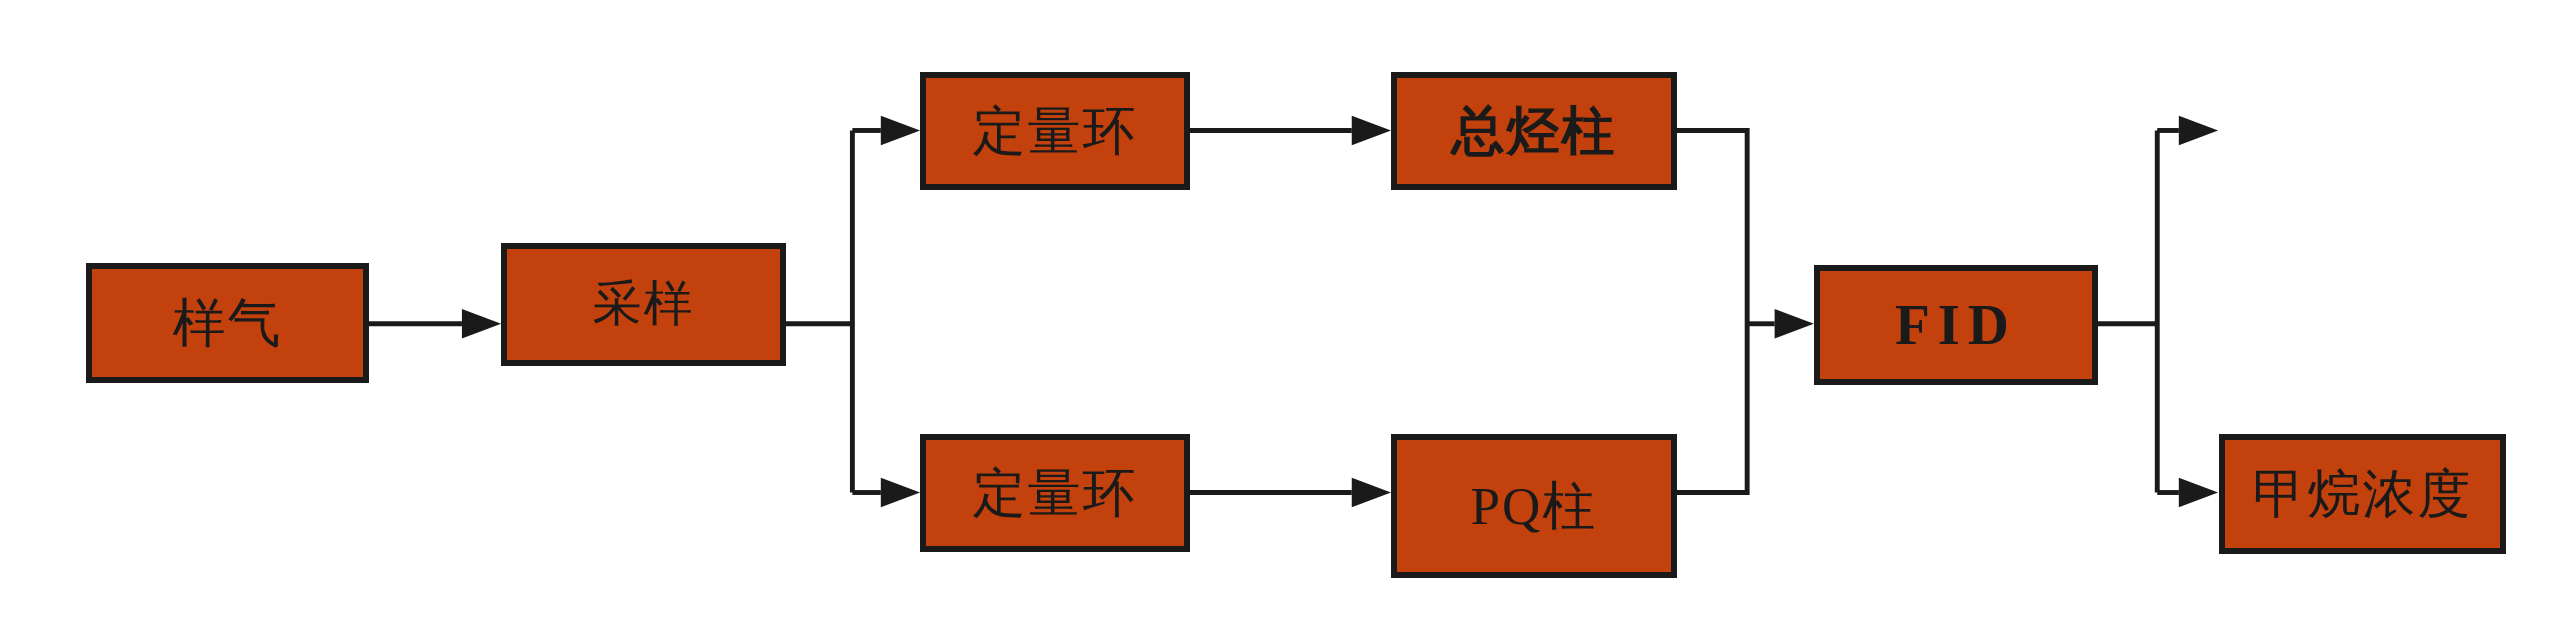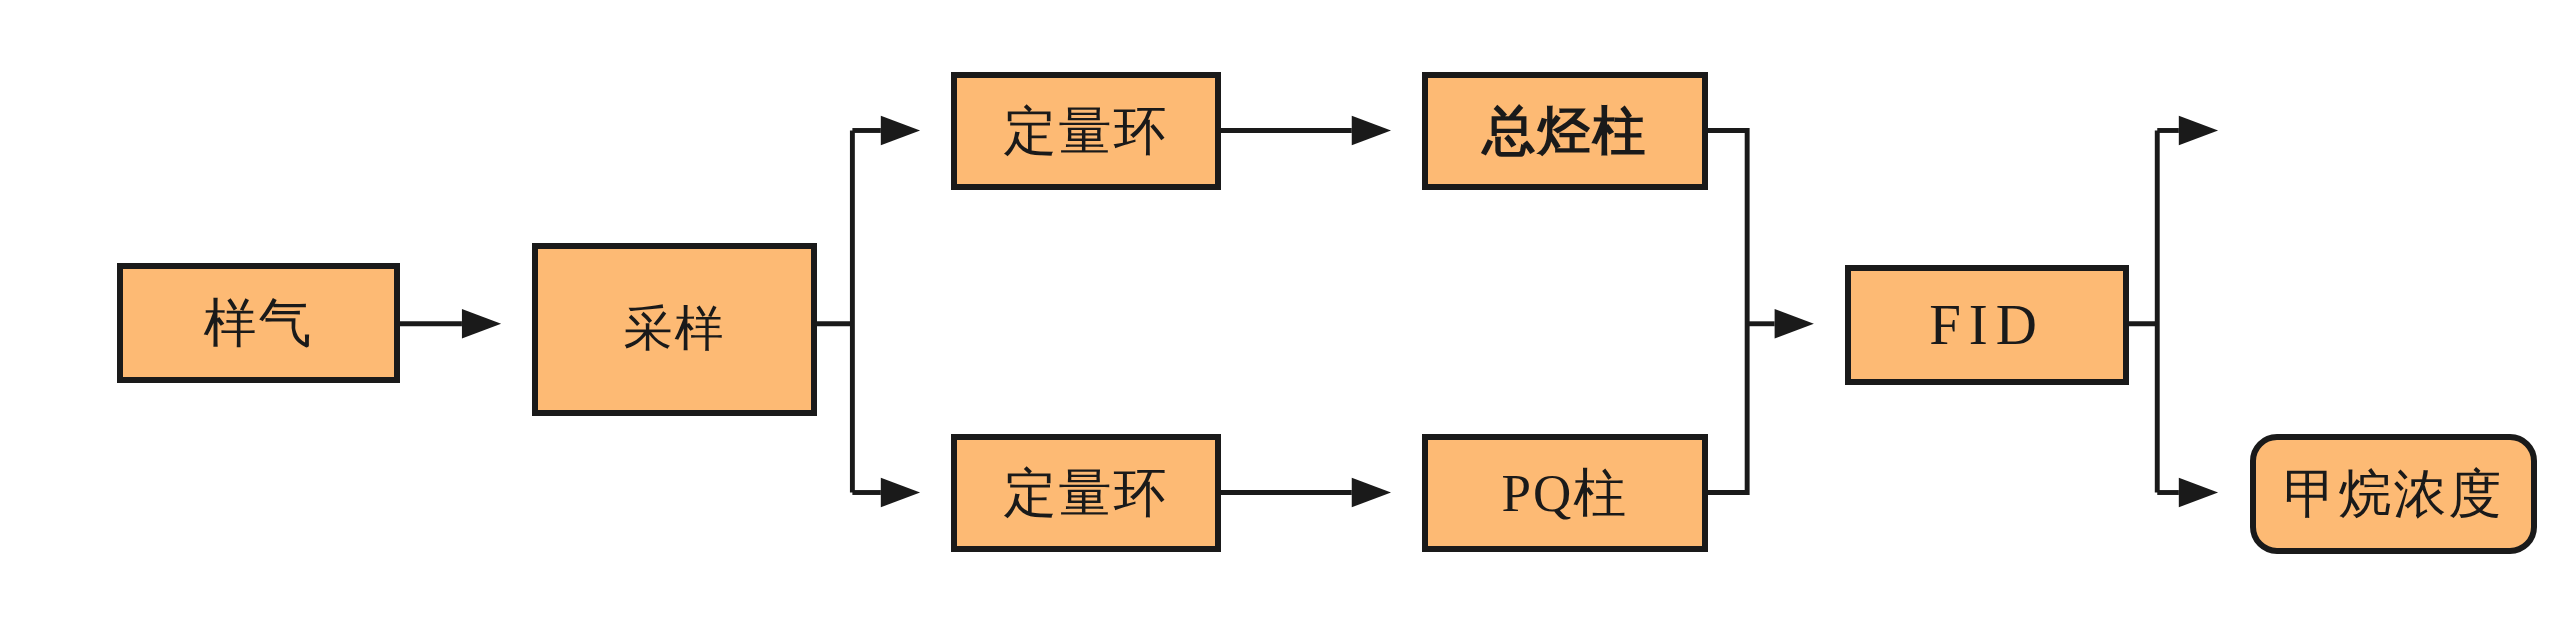--- a/index.html
+++ b/index.html
@@ -19,42 +19,41 @@
   .wires {
     position: absolute;
     left: 0;
     top: 0;
     width: 2576px;
     height: 623px;
   }
   .node {
     position: absolute;
     box-sizing: border-box;
-    background: #fdba74;
+    background: #c2410c;
     border: 6.9px solid #1a1a1a;
     display: flex;
     flex-direction: column;
     align-items: center;
     justify-content: center;
     text-align: center;
     font-size: 53px;
     letter-spacing: 2px;
     line-height: 1.3;
     white-space: nowrap;
-    margin-left: 31px;
   }
   .node-sample-gas        { left: 86px;   top: 263px; width: 283px; height: 120px; }
-  .node-sampling-system   { left: 501px;  top: 243px; width: 285px; height: 173px; font-size: 49px; line-height: 1.4; }
+  .node-sampling-system   { left: 501px;  top: 243px; width: 285px; height: 123px; font-size: 49px; line-height: 1.4; }
   .node-loop-top          { left: 920px;  top: 72px;  width: 270px; height: 118px; }
   .node-thc-column        { left: 1391px; top: 72px;  width: 286px; height: 118px; font-weight: bold; }
   .node-loop-bottom       { left: 920px;  top: 434px; width: 270px; height: 118px; }
-  .node-pq-column         { left: 1391px; top: 434px; width: 286px; height: 118px; text-align: center; }
-  .node-fid               { left: 1814px; top: 265px; width: 284px; height: 120px; font-size: 57px; letter-spacing: 7.9px; }
+  .node-pq-column         { left: 1391px; top: 434px; width: 286px; height: 144px; text-align: center; }
+  .node-fid               { left: 1814px; top: 265px; width: 284px; height: 120px; font-size: 57px; letter-spacing: 7.9px; font-weight: bold; }
   .node-thc-concentration { left: 2219px; top: 72px;  width: 285px; height: 120px; }
-  .node-methane-concentration { left: 2219px; top: 434px; width: 287px; height: 120px; border-radius: 27px; }
+  .node-methane-concentration { left: 2219px; top: 434px; width: 287px; height: 120px; }
   .wire {
     stroke: #1a1a1a;
     stroke-width: 5;
     fill: none;
   }
   .arrowhead {
     fill: #1a1a1a;
     stroke: none;
   }
 </style>

